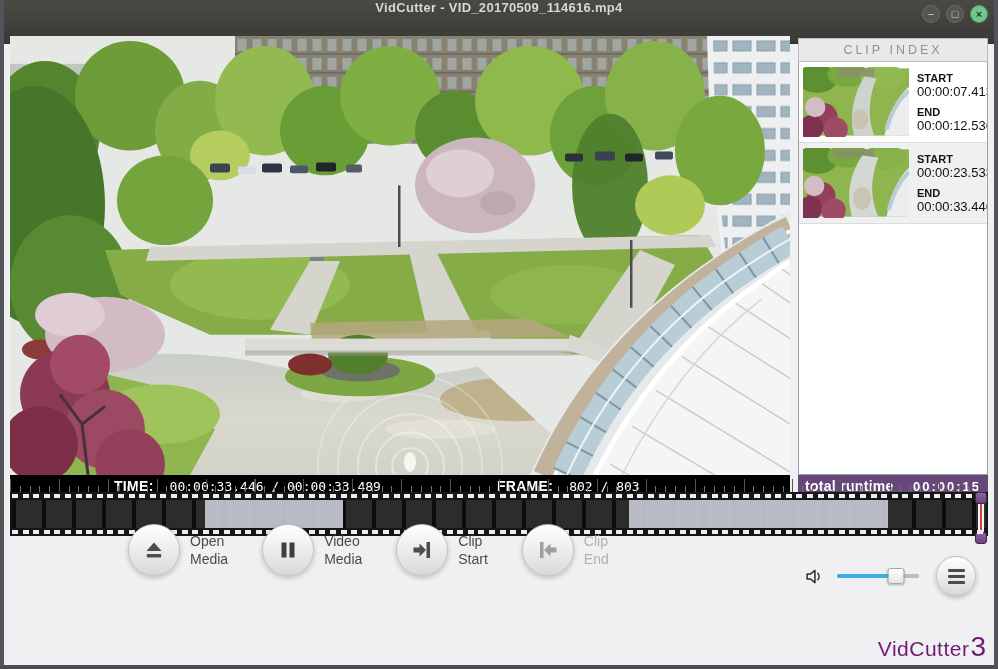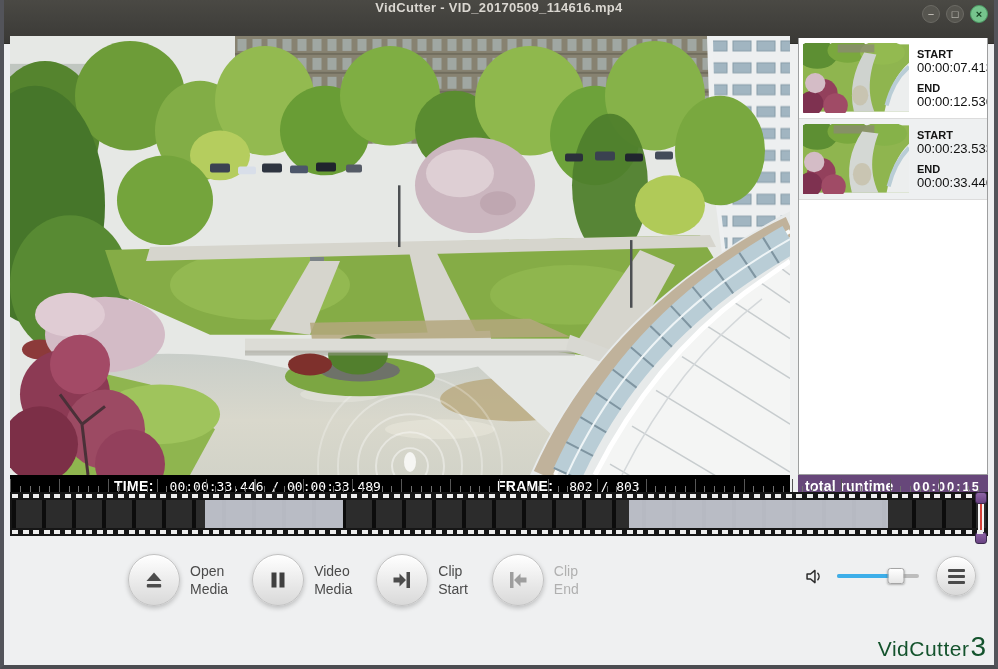--- a/index.html
+++ b/index.html
@@ -78,21 +78,21 @@
   .frames{ position:absolute; left:2px; right:2px; top:8px; bottom:8px;
     background:repeating-linear-gradient(90deg,#0c0c0c 0,#0c0c0c 4px,#2c2c2c 4px,#2c2c2c 30px); }
   .region{ position:absolute; top:8px; bottom:8px; background:rgba(197,201,210,.92); }
   .playhead{ position:absolute; top:0; bottom:-8px; width:12px; transform:translateX(-50%); }
   .ph-line{ position:absolute; left:50%; top:6px; bottom:6px; width:6px; transform:translateX(-50%);
     background:linear-gradient(90deg,#f5f5f5 0,#f5f5f5 2px,#d7433a 2px,#d7433a 4px,#f5f5f5 4px,#f5f5f5 6px); }
   .ph-cap{ position:absolute; left:50%; transform:translateX(-50%); width:12px; height:12px;
     background:linear-gradient(#8d64a5,#6a4383); border:1px solid #3c2a4e; border-radius:3px; }
   .ph-cap.top{ top:0; } .ph-cap.bot{ bottom:0; }
   
-  .toolbar{ position:absolute; left:6px; top:546px; height:60px; display:flex; align-items:flex-end; gap:24px; padding-left:118px; }
+  .toolbar{ position:absolute; left:6px; top:524px; height:60px; display:flex; align-items:flex-start; gap:34px; padding-left:118px; }
   .tool{ display:flex; align-items:center; gap:10px; }
   .tool-circle{
     width:52px; height:52px; border-radius:50%; flex:none;
     background:linear-gradient(#ffffff,#d9d9d9);
     border:1px solid #c2c2c2;
     box-shadow:0 2px 5px rgba(0,0,0,.22), inset 0 1px 0 #fff;
     display:flex; align-items:center; justify-content:center;
   }
   .tool-label{ font-size:14px; color:#4b4b4b; line-height:1.3; white-space:pre-line; }
   .tool.disabled .tool-label{ color:#b0b0b0; }
@@ -106,21 +106,21 @@
     background:linear-gradient(#ffffff,#e6e6e6); border:1px solid #a5a5a5; border-radius:3px;
     box-shadow:0 1px 2px rgba(0,0,0,.25); }
   .menu-btn{
     position:absolute; left:932px; top:556px; width:40px; height:40px; border-radius:50%;
     background:linear-gradient(#ffffff,#d9d9d9); border:1px solid #c2c2c2;
     box-shadow:0 2px 5px rgba(0,0,0,.22), inset 0 1px 0 #fff;
     display:flex; flex-direction:column; align-items:center; justify-content:center; gap:3px;
   }
   .menu-bar{ width:17px; height:3px; background:#4b4b4b; border-radius:1px; }
   
-  .logo{ position:absolute; right:8px; bottom:2px; color:#14532d; display:flex; align-items:baseline;justify-content:flex-end; }
+  .logo{ position:absolute; right:8px; bottom:2px; color:#701a75; display:flex; align-items:baseline;justify-content:flex-end; }
   .logo .name{ font-size:21px; letter-spacing:.5px; }
   .logo .ver{ font-size:28px; margin-left:1px; font-weight:300; }
 </style>
 </head>
 <body>
 
 <div class="window">
 
   <div class="titlebar">
     <span class="title">VidCutter - VID_20170509_114616.mp4</span>
@@ -302,20 +302,21 @@
 
     <div class="video-overlay">
       <span class="ov-lab ov-time-lab">TIME:</span>
       <span class="ov-val ov-time-val">00:00:33.446 / 00:00:33.489</span>
       <span class="ov-lab ov-frame-lab">FRAME:</span>
       <span class="ov-val ov-frame-val">802 / 803</span>
     </div>
   </div>
 
   <div class="sidebar">
+    <div class="ci-header">CLIP INDEX</div>
     <div class="ci-list">
 
       <div class="clip-row">
         <svg class="clip-thumb" viewBox="0 0 104 66">
           <rect width="104" height="66" fill="#8fb54f"></rect>
           <ellipse cx="14" cy="10" rx="20" ry="14" fill="#5d8f33"></ellipse>
           <ellipse cx="44" cy="6" rx="20" ry="12" fill="#7aa83e"></ellipse>
           <ellipse cx="78" cy="8" rx="22" ry="12" fill="#93ba50"></ellipse>
           <rect x="34" y="0" width="36" height="8" fill="#8b8777" opacity=".7"></rect>
           <path d="M60,8 C50,25 45,45 50,66 L70,66 C62,45 66,25 72,10 Z" fill="#cfd3cf"></path>

